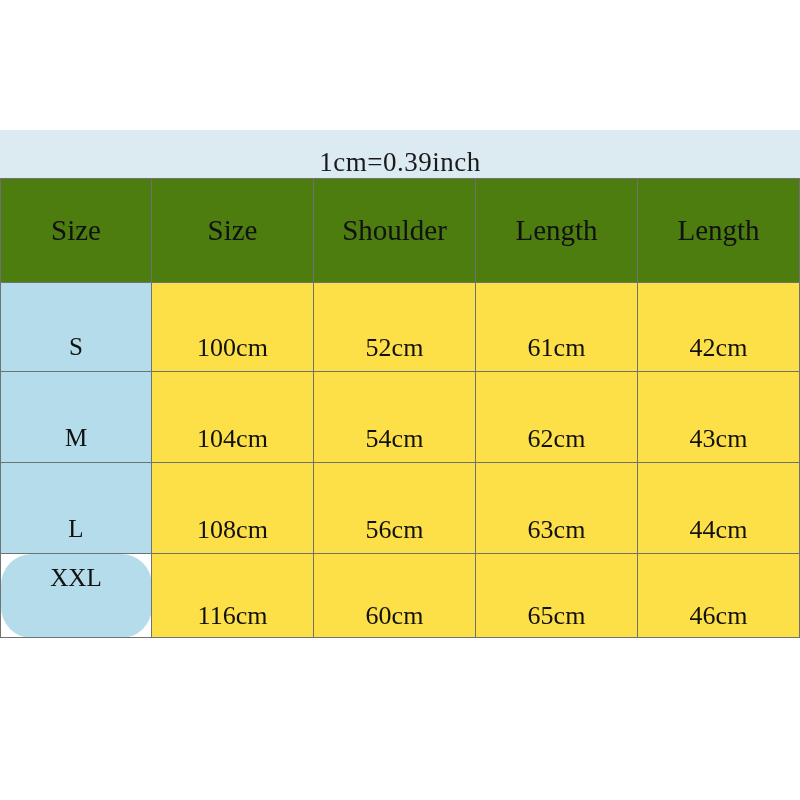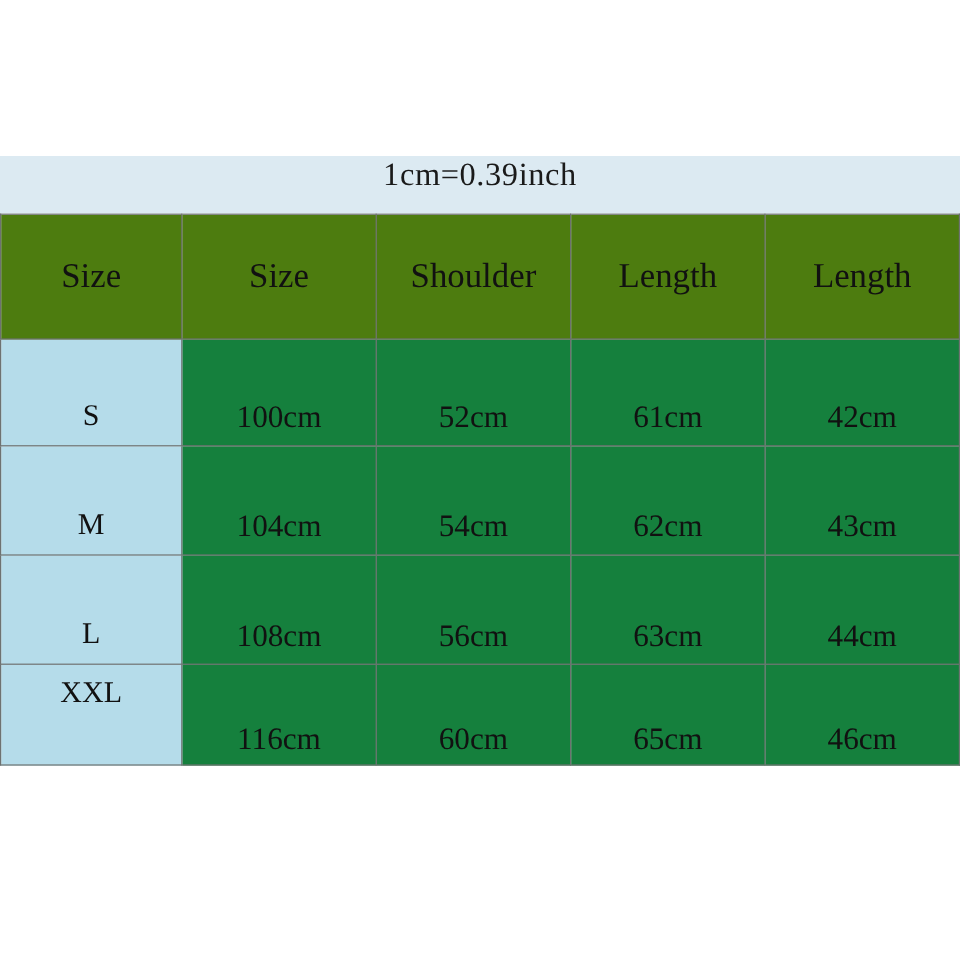--- a/index.html
+++ b/index.html
@@ -20,21 +20,21 @@
     top: 130px;
     width: 800px;
   }
 
   
   .banner {
     width: 800px;
     height: 48px;
     background: #dceaf2;
     display: flex;
-    align-items: flex-start;
+    align-items: flex-end;
     justify-content: center;
     box-sizing: border-box;
   }
   .banner-text {
     font-size: 27px;
     color: #1a1a1a;
     letter-spacing: 0.5px;
     white-space: pre;
   }
 
@@ -65,39 +65,40 @@
     font-size: 29px;
     vertical-align: middle;
     border-top: 1px solid #6e7271;
   }
 
   
   tr.data-row td {
     height: 78px;
     font-size: 26px;
     vertical-align: bottom;
-    background: #15803d;
+    background: #fde047;
     padding-bottom: 8px;
   }
   tr.data-row td.size-cell {
     background: #b5dcea;
     font-size: 25px;
     vertical-align: bottom;
     padding-bottom: 10px;
   }
 
   
   tr.tall td { height: 80px; }
 
   
   tr.last-row td { height: 73px; vertical-align: bottom; padding-bottom: 6px; }
   tr.last-row td.size-cell {
     vertical-align: top;
     padding-top: 10px;
     padding-bottom: 0;
+    border-radius: 31px;
   }
 </style>
 </head>
 <body>
 
 <div id="chart-wrap">
 
   <div class="banner">
     <span class="banner-text">1cm=0.39inch</span>
   </div>

